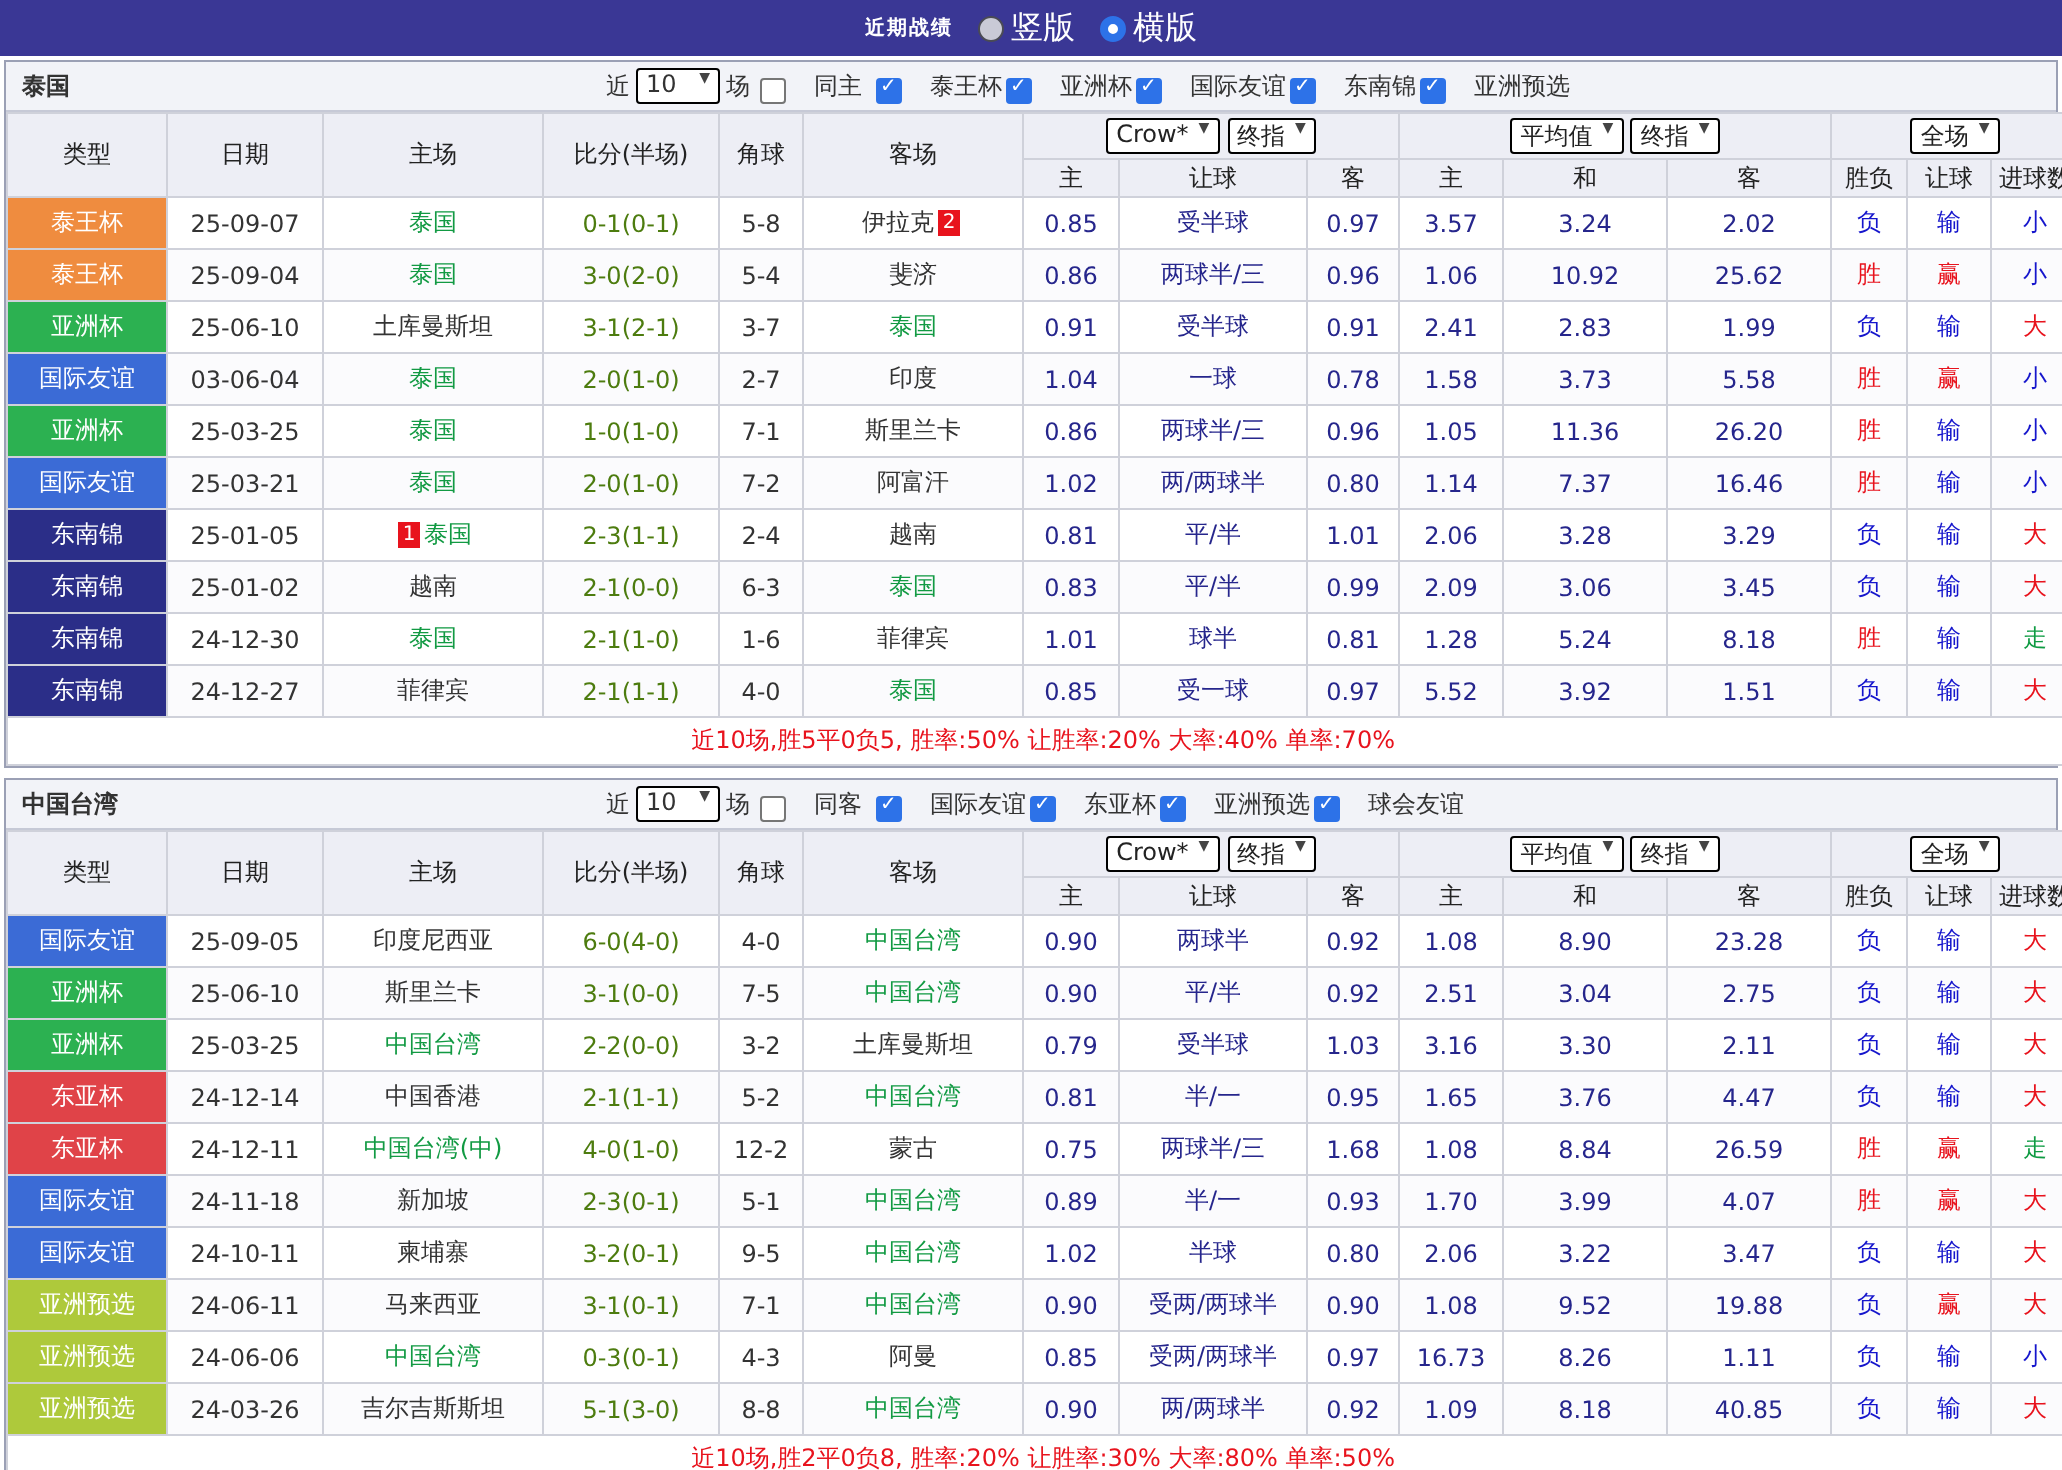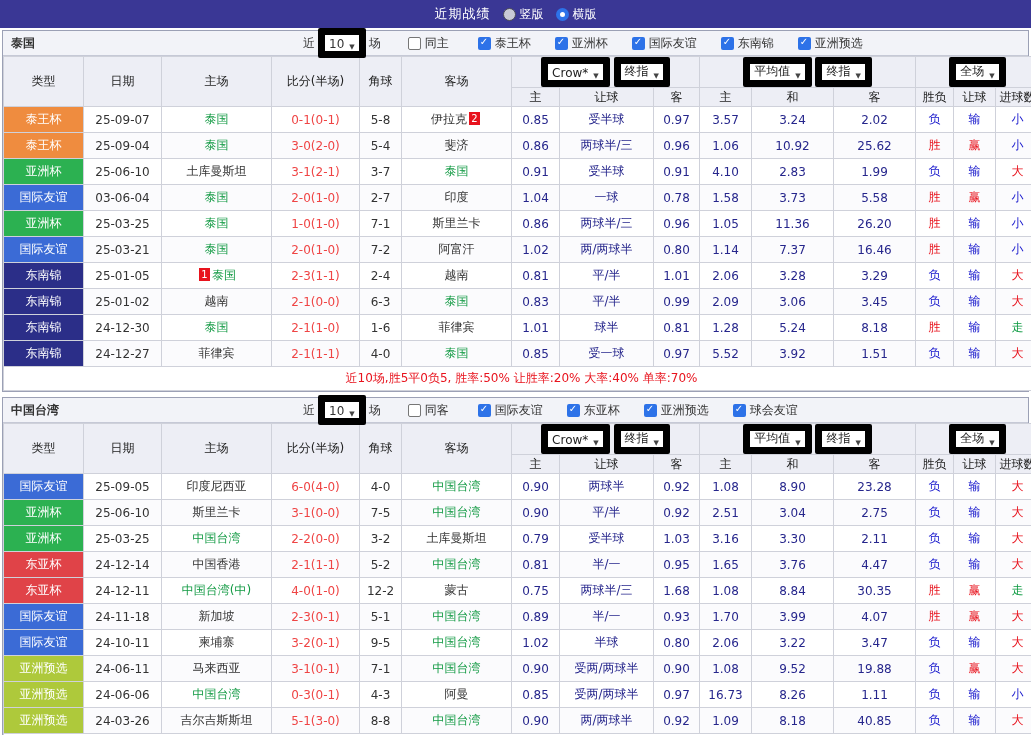--- a/index.html
+++ b/index.html
@@ -1,45 +1,45 @@
 <!DOCTYPE html>
 <html><head>
 <meta charset="utf-8">
 <style>
   *{box-sizing:border-box}
   html,body{margin:0;padding:0}
   body{width:1031px;height:735px;font-family:"DejaVu Sans","Liberation Sans",sans-serif;font-size:12px;color:#333;background:#fff;overflow:hidden}
   .titlebar{height:28px;background:#3a3795;display:flex;align-items:center;justify-content:center;gap:12px;color:#fff}
-  .tb-title{font-weight:normal;font-size:13px;letter-spacing:1px}
-  .radio-opt{display:inline-flex;align-items:center;gap:4px;cursor:pointer;font-size:12px}
+  .tb-title{font-weight:bold;font-size:10px;letter-spacing:1px}
+  .radio-opt{display:inline-flex;align-items:center;gap:4px;cursor:pointer;font-size:16px}
   .radio{width:13px;height:13px;border-radius:50%;display:inline-block}
   .radio.off{background:#c9cad6;border:1px solid #4a4b55}
   .radio.on{background:#fff;border:4px solid #2d72e8}
   .section{margin:2px 2px 0;border:1px solid #9ba0b5}
   .section + .section{margin-top:5px}
   .filterbar{height:25px;background:#f2f3f8;border-bottom:1px solid #c6c9d6;display:flex;align-items:center;padding:0 8px;position:relative}
   .team-name{font-weight:bold}
   .filters{position:absolute;left:300px;display:flex;align-items:center;gap:3px;white-space:nowrap}
-  .sel{display:inline-flex;align-items:flex-end;justify-content:space-between;gap:5px;background:#fff;border:7px solid #000000;border-radius:2px;height:30px;padding:0 4px;min-width:42px;vertical-align:middle;cursor:default}
+  .sel{display:inline-flex;align-items:flex-start;justify-content:space-between;gap:5px;background:#fff;border:1px solid #000000;border-radius:2px;height:18px;padding:0 4px;min-width:42px;vertical-align:middle;cursor:default}
   .sel .arr{font-size:7px;color:#444}
-  .chk{display:inline-flex;align-items:center;gap:4px;margin-left:24px;cursor:pointer}
+  .chk{display:inline-flex;align-items:flex-end;gap:14px;margin-left:2px;cursor:pointer}
   .cb{width:13px;height:13px;border-radius:2px;display:inline-block;position:relative;flex:0 0 13px}
   .cb.off{background:#fff;border:1px solid #767676}
   .cb.on{background:#2d72e8}
   .cb.on::after{content:"✓";position:absolute;left:2px;top:-1px;color:#fff;font-size:10px;font-weight:bold}
   .comp-list{display:inline-flex;align-items:center;margin-left:2px}
   table.grid{width:100%;border-collapse:collapse;table-layout:fixed}
   .grid th,.grid td{border:1px solid #cfd1da;text-align:center;padding:0 2px;overflow:hidden;white-space:nowrap}
   .grid thead th{background:#edeef5;font-weight:normal;color:#222}
   .ctrl-row th{height:23px}
   .sub-row th{height:19px}
   .grid tbody td{height:26px;background:#fff}
   .grid tbody tr:nth-child(even) td{background:#fbfbfd}
   .type-cell{color:#fff}
-  .score{color:#ef4444}
+  .score{color:#4d7c0f}
   .focus{color:#129a43}
   .num-cell{color:#26268c}
   .red{color:#e8131d}
   .blue{color:#1515cc}
   .green{color:#0f9b43}
   .badge{display:inline-block;background:#e8131d;color:#fff;font-size:10px;line-height:13px;min-width:11px;padding:0 1px;margin:0 2px;vertical-align:1px}
   .summary{height:24px;color:#e8131d;background:#fff}
 </style>
 </head>
 <body>
@@ -197,21 +197,21 @@
         <tr>
           <td class="type-cell" style="background:#2cb151">亚洲杯</td>
           <td>25-06-10</td>
           <td><span class="">土库曼斯坦</span></td>
           <td class="score">3-1(2-1)</td>
           <td>3-7</td>
           <td><span class="focus">泰国</span></td>
           <td class="num-cell">0.91</td>
           <td class="num-cell">受半球</td>
           <td class="num-cell">0.91</td>
-          <td class="num-cell">4.10</td>
+          <td class="num-cell">2.41</td>
           <td class="num-cell">2.83</td>
           <td class="num-cell">1.99</td>
           <td class="blue">负</td>
           <td class="blue">输</td>
           <td class="red">大</td>
         </tr>
         <tr>
           <td class="type-cell" style="background:#3b6bd6">国际友谊</td>
           <td>03-06-04</td>
           <td><span class="focus">泰国</span></td>
@@ -512,21 +512,21 @@
           <td>24-12-11</td>
           <td><span class="focus">中国台湾(中)</span></td>
           <td class="score">4-0(1-0)</td>
           <td>12-2</td>
           <td><span class="">蒙古</span></td>
           <td class="num-cell">0.75</td>
           <td class="num-cell">两球半/三</td>
           <td class="num-cell">1.68</td>
           <td class="num-cell">1.08</td>
           <td class="num-cell">8.84</td>
-          <td class="num-cell">30.35</td>
+          <td class="num-cell">26.59</td>
           <td class="red">胜</td>
           <td class="red">赢</td>
           <td class="green">走</td>
         </tr>
         <tr>
           <td class="type-cell" style="background:#3b6bd6">国际友谊</td>
           <td>24-11-18</td>
           <td><span class="">新加坡</span></td>
           <td class="score">2-3(0-1)</td>
           <td>5-1</td>

